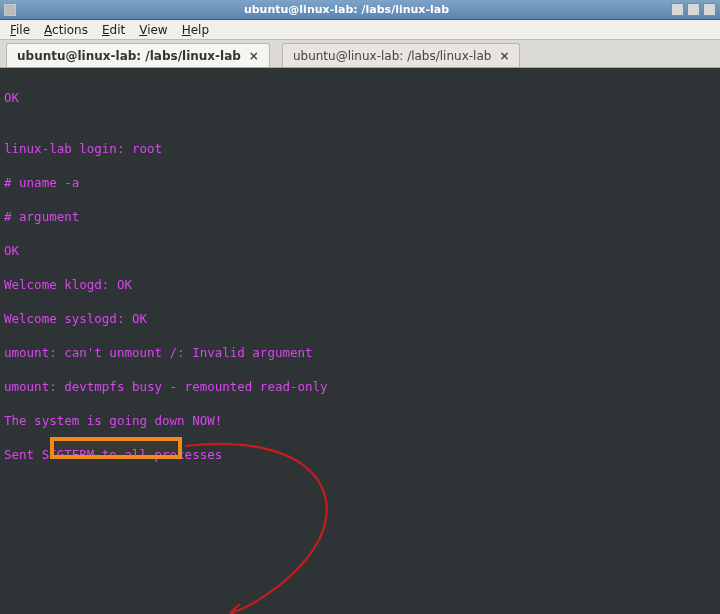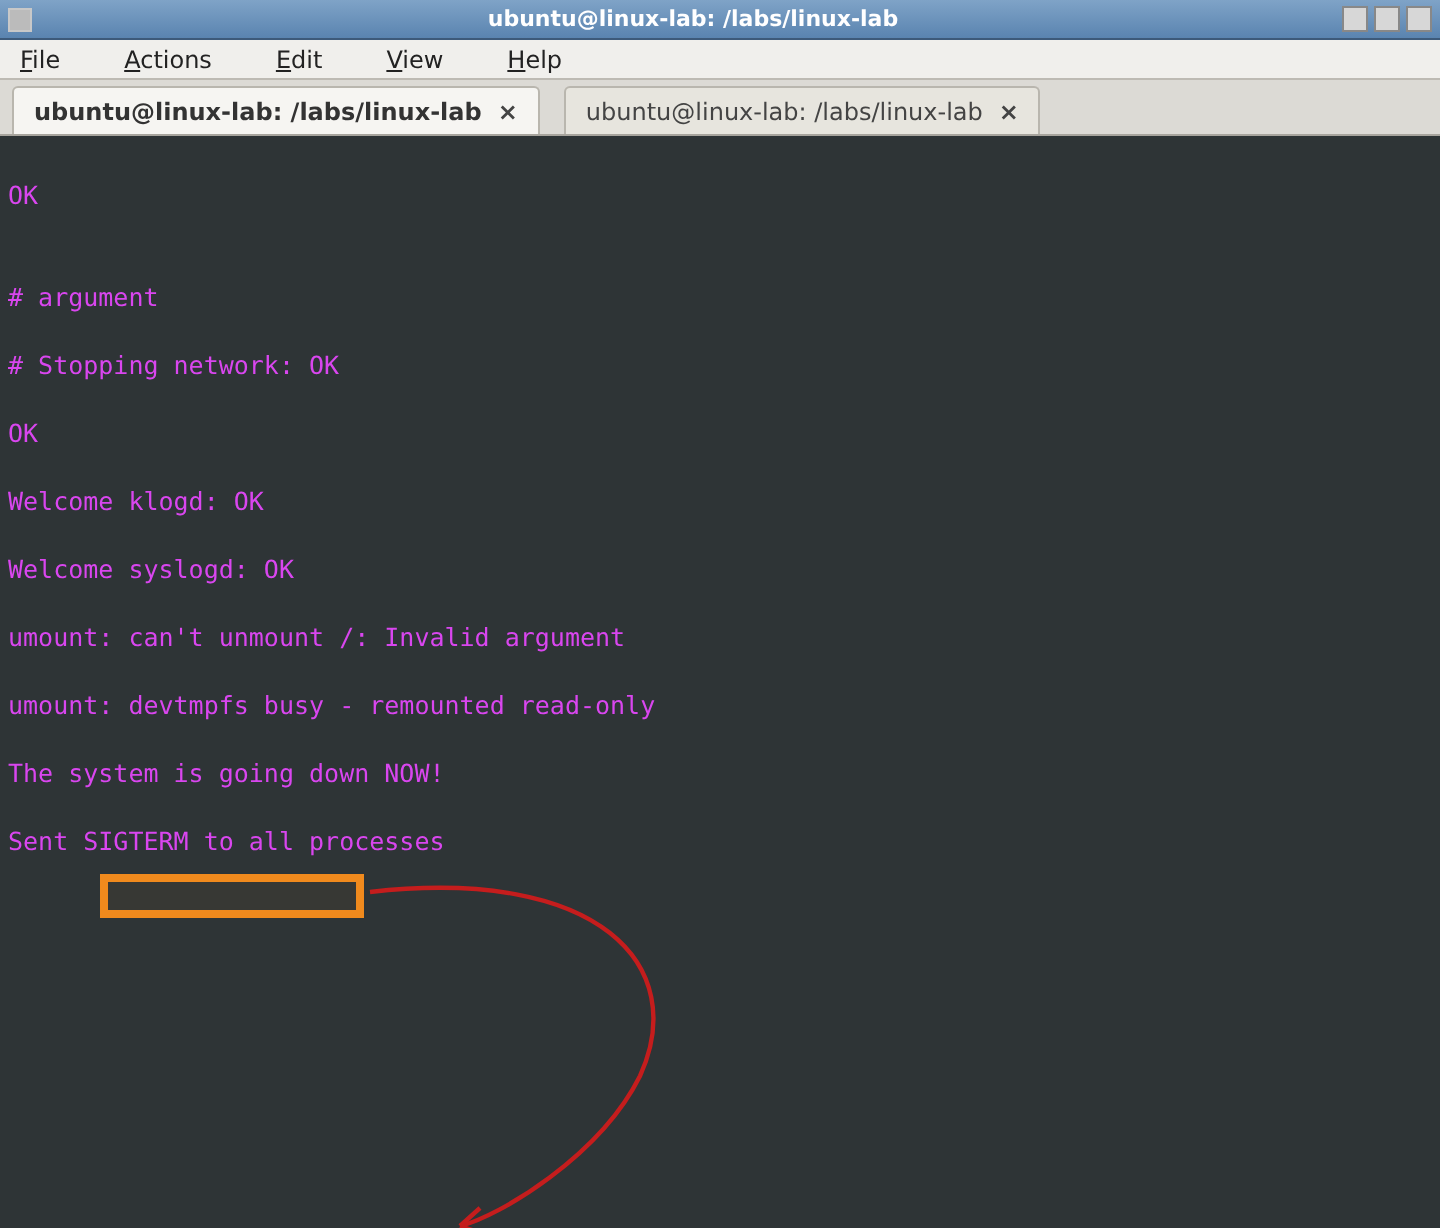--- a/index.html
+++ b/index.html
@@ -13,21 +13,21 @@
   }
   .titlebar .win-icons { display: flex; gap: 3px; margin-right: 6px; }
   .titlebar .win-icon { width: 12px; height: 12px; border: 1px solid #fff3; background: #bbb; }
   .titlebar .title-text { flex: 1; text-align: center; font-weight: bold; }
   .titlebar .right-icons { display: flex; gap: 3px; }
   .titlebar .right-icons .win-icon { width: 13px; height: 13px; background: #d7d7d7; border: 1px solid #888; }
 
   .menubar {
     display: flex; align-items: center; height: 20px;
     background: #f0efec; border-bottom: 1px solid #bdbab3;
-    font-size: 12px; color: #222; padding: 0 4px; gap: 20px;
+    font-size: 12px; color: #222; padding: 0 4px; gap: 2px;
   }
   .menubar .menu-item { padding: 1px 6px; cursor: default; }
   .menubar .menu-item u { text-decoration: underline; }
 
   .tabbar {
     display: flex; align-items: flex-end; height: 28px;
     background: #dcdad5; border-bottom: 1px solid #a7a49d;
     padding: 0 6px; gap: 12px;
   }
   .tab {
@@ -92,22 +92,23 @@
   </div>
   <div class="tab inactive">
     <span>ubuntu@linux-lab: /labs/linux-lab</span>
     <span class="close-x">×</span>
   </div>
 </div>
 
 <div class="terminal">
 <div class="line">OK</div>
 <div class="line"></div>
+<div class="line">linux-lab login: root</div>
+<div class="line"># uname -a</div>
 <div class="line"># argument</div>
-<div class="line"># Stopping network: OK</div>
 <div class="line">OK</div>
 <div class="line">Welcome klogd: OK</div>
 <div class="line">Welcome syslogd: OK</div>
 <div class="line">umount: can't unmount /: Invalid argument</div>
 <div class="line">umount: devtmpfs busy - remounted read-only</div>
 <div class="line">The system is going down NOW!</div>
 <div class="line">Sent SIGTERM to all processes</div>
 
 
 

